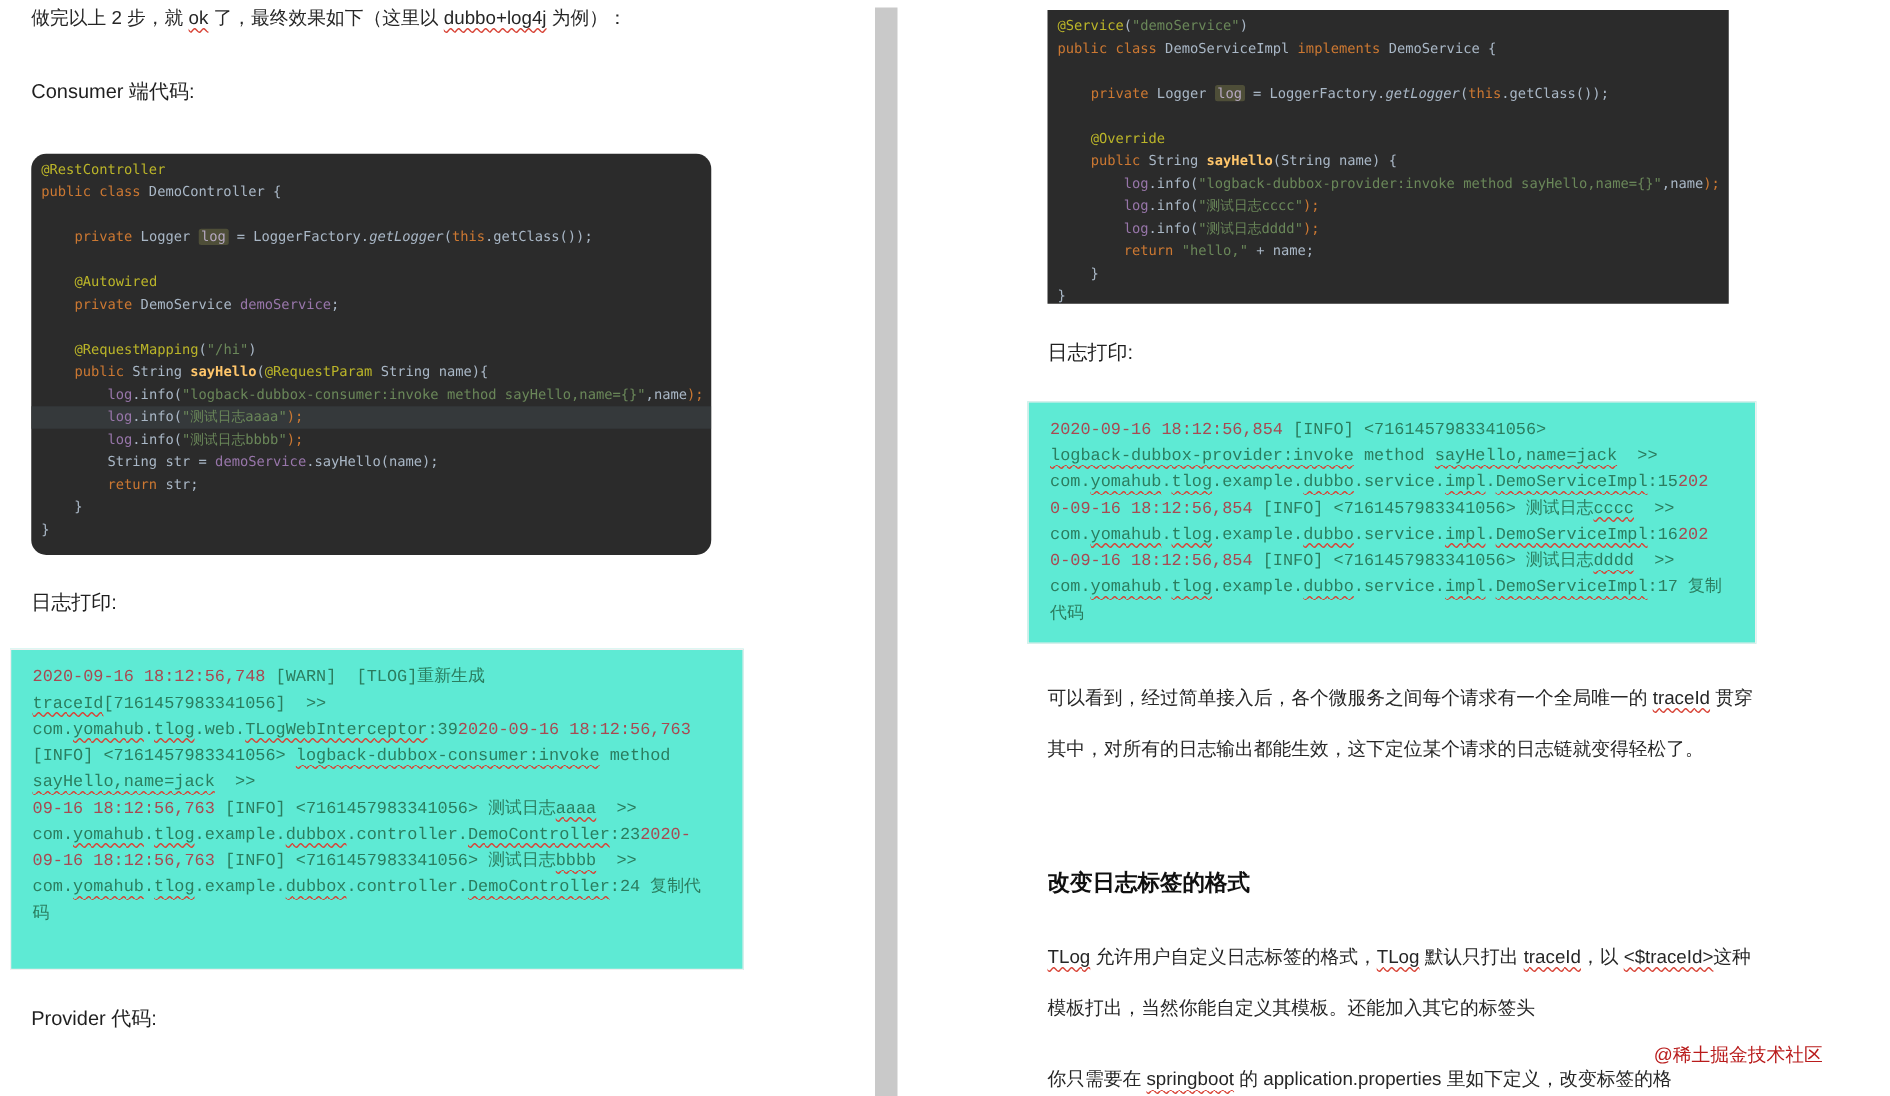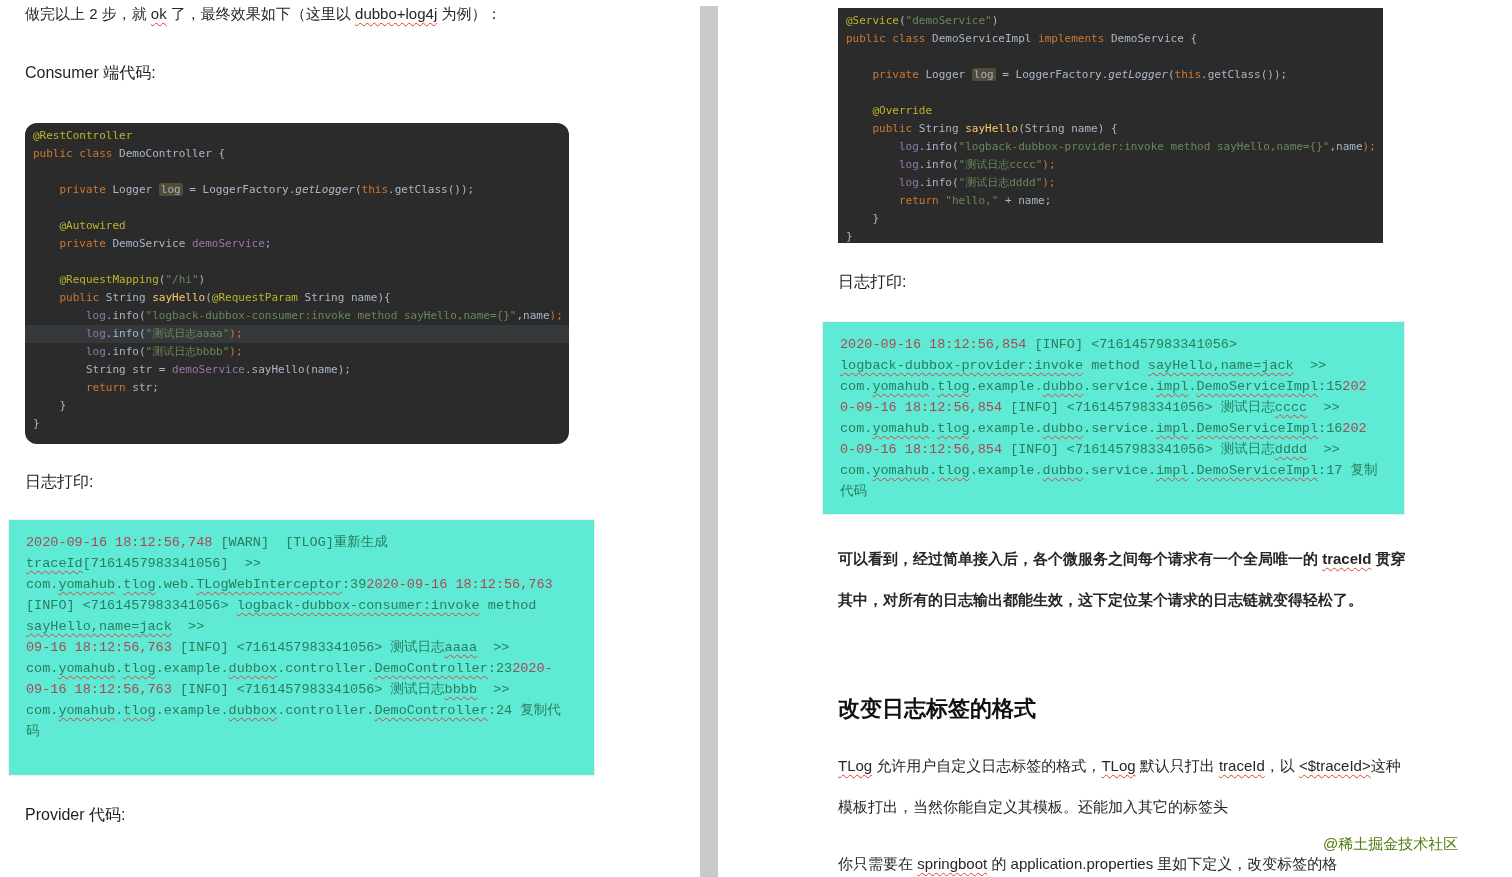--- a/index.html
+++ b/index.html
@@ -1,34 +1,34 @@
 <!DOCTYPE html>
 <html><head>
 <meta charset="utf-8">
 <style>
   html,body{margin:0;padding:0;background:#ffffff;}
   .page{position:relative;width:1512px;height:877px;background:#ffffff;overflow:hidden;
         font-family:"Liberation Sans",sans-serif;color:#1f1f1f;}
   .divider{position:absolute;background:#c9c9c9;}
   .bodytext{position:absolute;font-size:15px;color:#1f1f1f;}
   .label{position:absolute;font-size:16px;color:#1f1f1f;}
-  .heading{position:absolute;font-size:22px;font-weight:bold;color:#101010;}
-  .watermark{position:absolute;font-size:15px;color:#4d7c0f;}
+  .heading{position:absolute;font-size:18px;font-weight:bold;color:#101010;}
+  .watermark{position:absolute;font-size:15px;color:#b91c1c;}
   .para{position:absolute;font-size:15px;line-height:41px;color:#262626;}
 
   
   .code-block{position:absolute;background:#2b2b2b;padding:4px 0 6px 0;overflow:hidden;
               font-family:"DejaVu Sans Mono",monospace;font-size:11px;}
   .code-line{height:18px;line-height:18px;white-space:pre;padding-left:8px;}
   .code-line.hl{background:#35393b;}
   .seg-ann{color:#bbb529;}
   .seg-kw{color:#cc7832;}
   .seg-str{color:#6a8759;}
   .seg-fld{color:#9876aa;}
-  .seg-mth{color:#ffc66b;font-weight:normal;text-align:center;}
+  .seg-mth{color:#ffc66b;font-weight:bold;text-align:center;}
   .seg-def{color:#a9b7c6;}
   .seg-ital{color:#a9b7c6;font-style:italic;}
   .seg-box{color:#b5a8c0;background:#4e4e38;border-radius:2px;padding:0 2px;}
 
   
   .log-block{position:absolute;background:#5eead4;border:1px solid #efefef;box-sizing:border-box;
              padding:12px 0;overflow:hidden;font-family:"Liberation Mono",monospace;font-size:13.5px;}
   .log-line{height:21px;line-height:21px;white-space:pre;padding:0 17px;}
   .seg-r{color:#a84a52;}
   .seg-g{color:#2b7d5f;}
@@ -107,21 +107,21 @@
       <div class="log-line"><span class="seg-r">2020-09-16 18:12:56,854</span><span class="seg-g"> [INFO] &lt;7161457983341056&gt;</span></div>
       <div class="log-line"><span class="seg-g wv">logback-dubbox-provider:invoke</span><span class="seg-g"> method </span><span class="seg-g wv">sayHello,name=jack</span><span class="seg-g">  &gt;&gt;</span></div>
       <div class="log-line"><span class="seg-g">com.</span><span class="seg-g wv">yomahub</span><span class="seg-g">.</span><span class="seg-g wv">tlog</span><span class="seg-g">.example.</span><span class="seg-g wv">dubbo</span><span class="seg-g">.service.</span><span class="seg-g wv">impl</span><span class="seg-g">.</span><span class="seg-g wv">DemoServiceImpl</span><span class="seg-g">:15</span><span class="seg-r">202</span></div>
       <div class="log-line"><span class="seg-r">0-09-16 18:12:56,854</span><span class="seg-g"> [INFO] &lt;7161457983341056&gt; 测试日志</span><span class="seg-g wv">cccc</span><span class="seg-g">  &gt;&gt;</span></div>
       <div class="log-line"><span class="seg-g">com.</span><span class="seg-g wv">yomahub</span><span class="seg-g">.</span><span class="seg-g wv">tlog</span><span class="seg-g">.example.</span><span class="seg-g wv">dubbo</span><span class="seg-g">.service.</span><span class="seg-g wv">impl</span><span class="seg-g">.</span><span class="seg-g wv">DemoServiceImpl</span><span class="seg-g">:16</span><span class="seg-r">202</span></div>
       <div class="log-line"><span class="seg-r">0-09-16 18:12:56,854</span><span class="seg-g"> [INFO] &lt;7161457983341056&gt; 测试日志</span><span class="seg-g wv">dddd</span><span class="seg-g">  &gt;&gt;</span></div>
       <div class="log-line"><span class="seg-g">com.</span><span class="seg-g wv">yomahub</span><span class="seg-g">.</span><span class="seg-g wv">tlog</span><span class="seg-g">.example.</span><span class="seg-g wv">dubbo</span><span class="seg-g">.service.</span><span class="seg-g wv">impl</span><span class="seg-g">.</span><span class="seg-g wv">DemoServiceImpl</span><span class="seg-g">:17 </span><span class="seg-g">复制</span></div>
       <div class="log-line"><span class="seg-g">代码</span></div>
     </div>
 
-  <div class="para" style="left:838px;top:538px;width:572px;font-weight:bold;"><span class="seg-t">可以看到，经过简单接入后，各个微服务之间每个请求有一个全局唯一的 </span><span class="seg-t wv">traceId</span><span class="seg-t"> 贯穿其中，对所有的日志输出都能生效，这下定位某个请求的日志链就变得轻松了。</span></div>
+  <div class="para" style="left:838px;top:538px;width:572px;"><span class="seg-t">可以看到，经过简单接入后，各个微服务之间每个请求有一个全局唯一的 </span><span class="seg-t wv">traceId</span><span class="seg-t"> 贯穿其中，对所有的日志输出都能生效，这下定位某个请求的日志链就变得轻松了。</span></div>
 
   <div class="heading" style="left:838px;top:694px;">改变日志标签的格式</div>
 
   <div class="para" style="left:838px;top:745px;width:572px;"><span class="seg-t wv">TLog</span><span class="seg-t"> 允许用户自定义日志标签的格式，</span><span class="seg-t wv">TLog</span><span class="seg-t"> 默认只打出 </span><span class="seg-t wv">traceId</span><span class="seg-t">，以 </span><span class="seg-t wv">&lt;$traceId&gt;</span><span class="seg-t">这种模板打出，当然你能自定义其模板。还能加入其它的标签头</span></div>
 
   <div class="para" style="left:838px;top:843px;width:600px;"><span class="seg-t">你只需要在 </span><span class="seg-t wv">springboot</span><span class="seg-t"> 的 application.properties 里如下定义，改变标签的格</span></div>
 
   <div class="watermark" style="left:1323px;top:835px;">@稀土掘金技术社区</div>
 
 </div>

